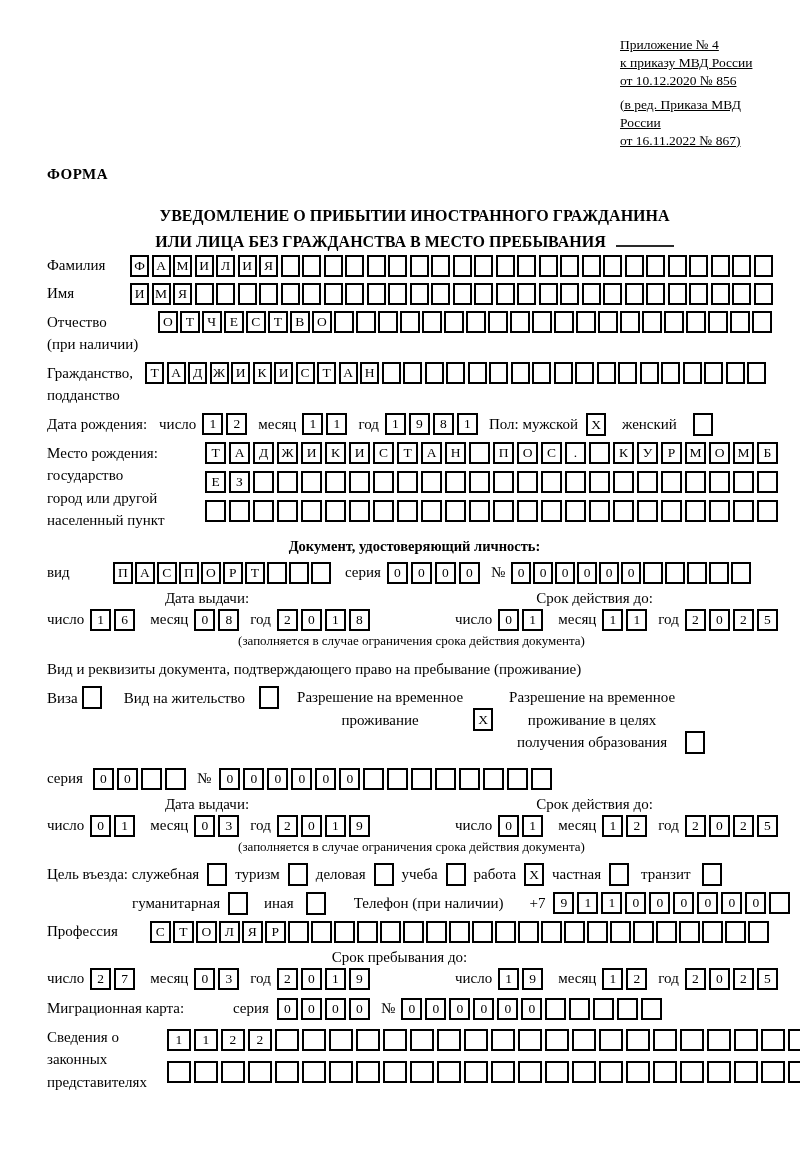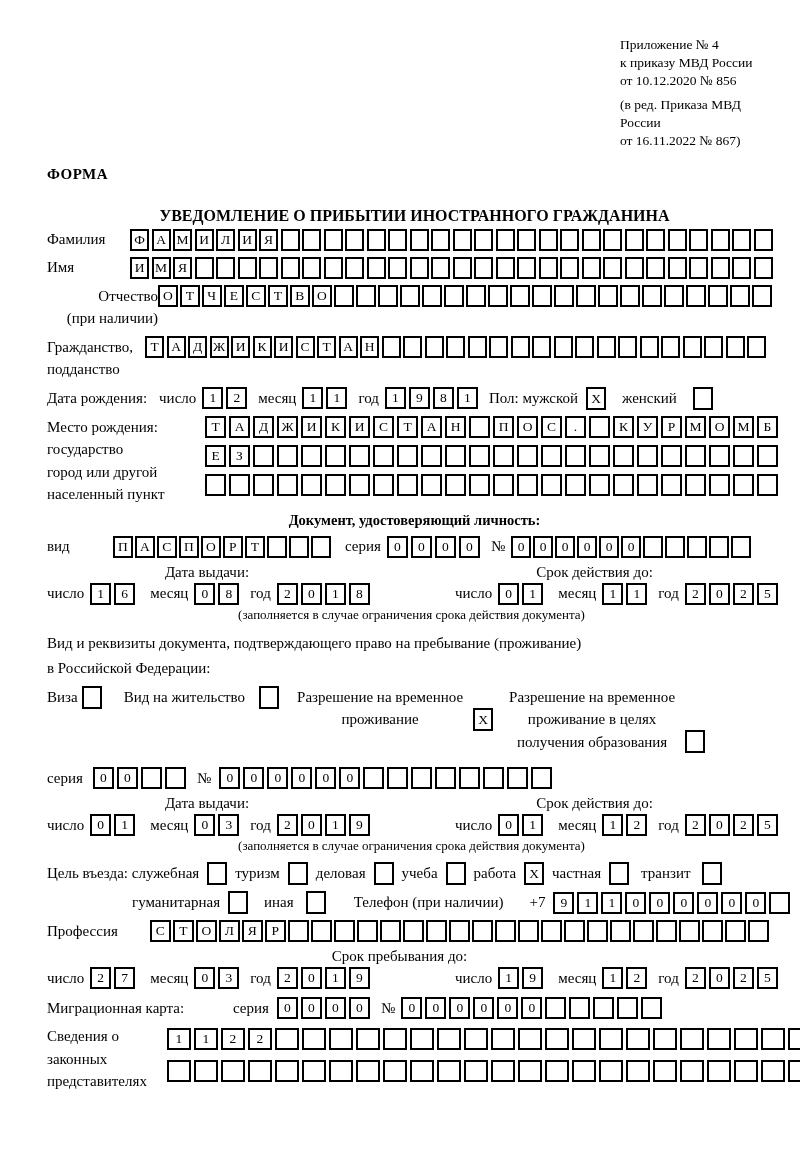--- a/index.html
+++ b/index.html
@@ -1,21 +1,21 @@
 <!DOCTYPE html>
 <html><head>
 <meta charset="utf-8">
 <style>
   html,body{margin:0;padding:0;background:#fff;color:#000;}
   body{width:800px;height:1163px;overflow:hidden;
        font-family:"Liberation Serif","DejaVu Serif",serif;font-size:15px;}
   .page{padding:36px 18px 0 47px;box-sizing:border-box;width:800px;}
 
   
-  .appendix{margin-left:573px;font-size:13.5px;line-height:1.35;}
+  .appendix{margin-left:573px;font-size:13.5px;line-height:1.35;text-decoration:underline;}
   .appendix .ed{margin-top:5px;}
   .form-label{text-align:left;margin:16px 40px 0 0;font-weight:bold;font-size:15px;letter-spacing:.5px;}
 
   
   .title{text-align:center;font-weight:bold;font-size:16px;line-height:1.6;margin-top:20px;}
   .blank-line{display:inline-block;width:58px;border-bottom:2px solid #2a2a2a;height:.9em;margin-left:10px;}
   .sec-heading{font-weight:bold;font-size:14.5px;margin:24px 0 16px 0;}
 
   
   .row{display:flex;align-items:center;margin-bottom:6px;}
@@ -71,20 +71,21 @@
     <div>Приложение № 4</div>
     <div>к приказу МВД России</div>
     <div>от 10.12.2020 № 856</div>
     <div class="ed">(в ред. Приказа МВД России</div>
     <div>от 16.11.2022 № 867)</div>
   </div>
   <div class="form-label">ФОРМА</div>
 
   <div class="title">
     <div>УВЕДОМЛЕНИЕ О ПРИБЫТИИ ИНОСТРАННОГО ГРАЖДАНИНА</div>
+    <div><span>ИЛИ ЛИЦА БЕЗ ГРАЖДАНСТВА В МЕСТО ПРЕБЫВАНИЯ</span><span class="blank-line"></span></div>
   </div>
 
 
   <div class="row">
     <span class="lbl" style="width:83px;">Фамилия</span>
     <span class="cellrow">
         <span class="cell">Ф</span>
         <span class="cell">А</span>
         <span class="cell">М</span>
         <span class="cell">И</span>
@@ -147,21 +148,21 @@
         <span class="cell"></span>
         <span class="cell"></span>
         <span class="cell"></span>
         <span class="cell"></span>
         <span class="cell"></span>
         <span class="cell"></span>
       </span>
   </div>
 
   <div class="row top">
-    <span class="lblcol" style="width:111px;text-align:right;">
+    <span class="lblcol" style="width:111px;">
       <div>Отчество</div>
       <div>(при наличии)</div>
     </span>
     <span class="cellrow p22">
         <span class="cell">О</span>
         <span class="cell">Т</span>
         <span class="cell">Ч</span>
         <span class="cell">Е</span>
         <span class="cell">С</span>
         <span class="cell">Т</span>
@@ -440,21 +441,20 @@
             <span class="cell">2</span>
             <span class="cell">5</span>
           </span>
         </span>
     </span>
   </div>
   <div class="note">(заполняется в случае ограничения срока действия документа)</div>
 
   <div class="para">
     <div>Вид и реквизиты документа, подтверждающего право на пребывание (проживание)</div>
-    <div>в Российской Федерации:</div>
   </div>
 
   <div class="cbx-row">
     <span class="cbx-item">
       <span class="txt left" style="margin-right:4px;">Виза</span>
       <span class="cb"></span>
     </span>
     <span class="cbx-item" style="margin-left:22px;">
       <span class="txt left" style="margin-right:14px;">Вид на жительство</span>
       <span class="cb"></span>

